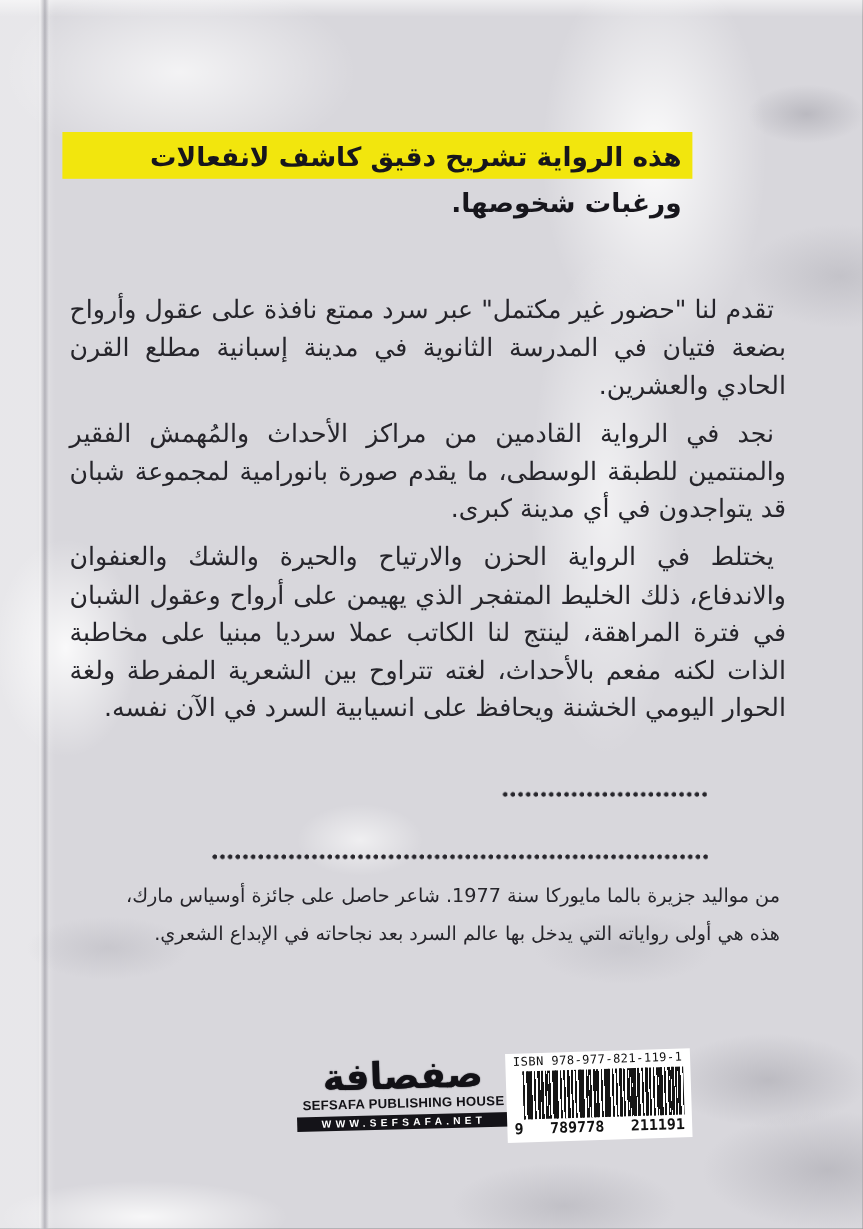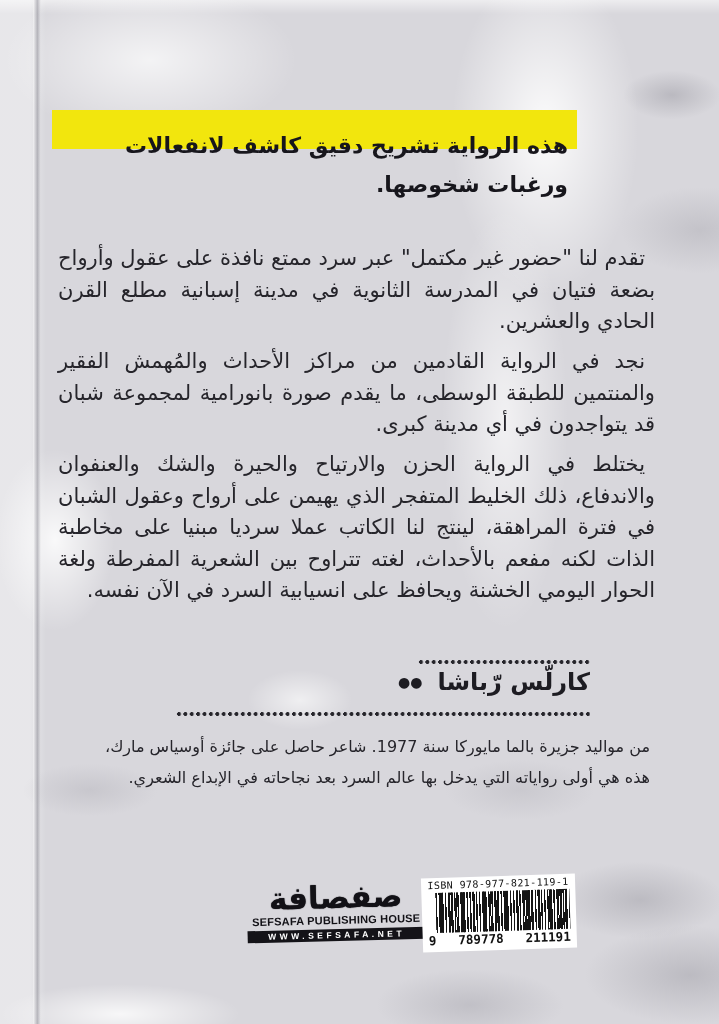--- a/index.html
+++ b/index.html
@@ -29,21 +29,21 @@
   }
   .spine{
     position:absolute;left:33px;top:0;width:8px;height:100%;
     background:linear-gradient(90deg, rgba(255,255,255,.55), rgba(135,134,144,.5) 55%, rgba(255,255,255,.15));
   }
   .highlight{
     position:absolute;left:52px;top:110px;width:525px;height:39px;
     background:#f2e60d;
     direction:rtl;text-align:right;
     font-weight:bold;font-size:22px;line-height:39px;
-    padding:16px 9px;box-sizing:border-box;
+    padding:2px 9px;box-sizing:border-box;
     color:#17161c;
   }
   .para{
     position:absolute;left:58px;width:597px;margin:0;
     direction:rtl;text-align:justify;text-align-last:right;
     font-size:21px;line-height:31.5px;letter-spacing:0;
     text-indent:10px;
     color:#26252b;
   }
   .p1{top:243px;} .p2{top:346px;} .p3{top:449px;}
@@ -120,24 +120,20 @@
 
   <div class="highlight">
     <span>هذه الرواية تشريح دقيق كاشف لانفعالات ورغبات شخوصها.</span>
   </div>
 
   <p class="para p1">تقدم لنا "حضور غير مكتمل" عبر سرد ممتع نافذة على عقول وأرواح بضعة فتيان في المدرسة الثانوية في مدينة إسبانية مطلع القرن الحادي والعشرين.</p>
   <p class="para p3">يختلط في الرواية الحزن والارتياح والحيرة والشك والعنفوان والاندفاع، ذلك الخليط المتفجر الذي يهيمن على أرواح وعقول الشبان في فترة المراهقة، لينتج لنا الكاتب عملا سرديا مبنيا على مخاطبة الذات لكنه مفعم بالأحداث، لغته تتراوح بين الشعرية المفرطة ولغة الحوار اليومي الخشنة ويحافظ على انسيابية السرد في الآن نفسه.</p>
   <p class="para p2">نجد في الرواية القادمين من مراكز الأحداث والمُهمش الفقير والمنتمين للطبقة الوسطى، ما يقدم صورة بانورامية لمجموعة شبان قد يتواجدون في أي مدينة كبرى.</p>
 
   <div class="dots dots-top"></div>
-  <div class="author-row">
-    <span class="author-name">كارلّس رّباشا</span>
-    <span class="author-bullets">●●</span>
-  </div>
   <div class="dots dots-bottom"></div>
 
   <p class="bio">من مواليد جزيرة بالما مايوركا سنة 1977. شاعر حاصل على جائزة أوسياس مارك، هذه هي أولى رواياته التي يدخل بها عالم السرد بعد نجاحاته في الإبداع الشعري.</p>
 
   <div class="publisher">
     <div class="logo-ar">صفصافة</div>
     <div class="pub-name">SEFSAFA PUBLISHING HOUSE</div>
     <div class="pub-site">WWW.SEFSAFA.NET</div>
   </div>
 

